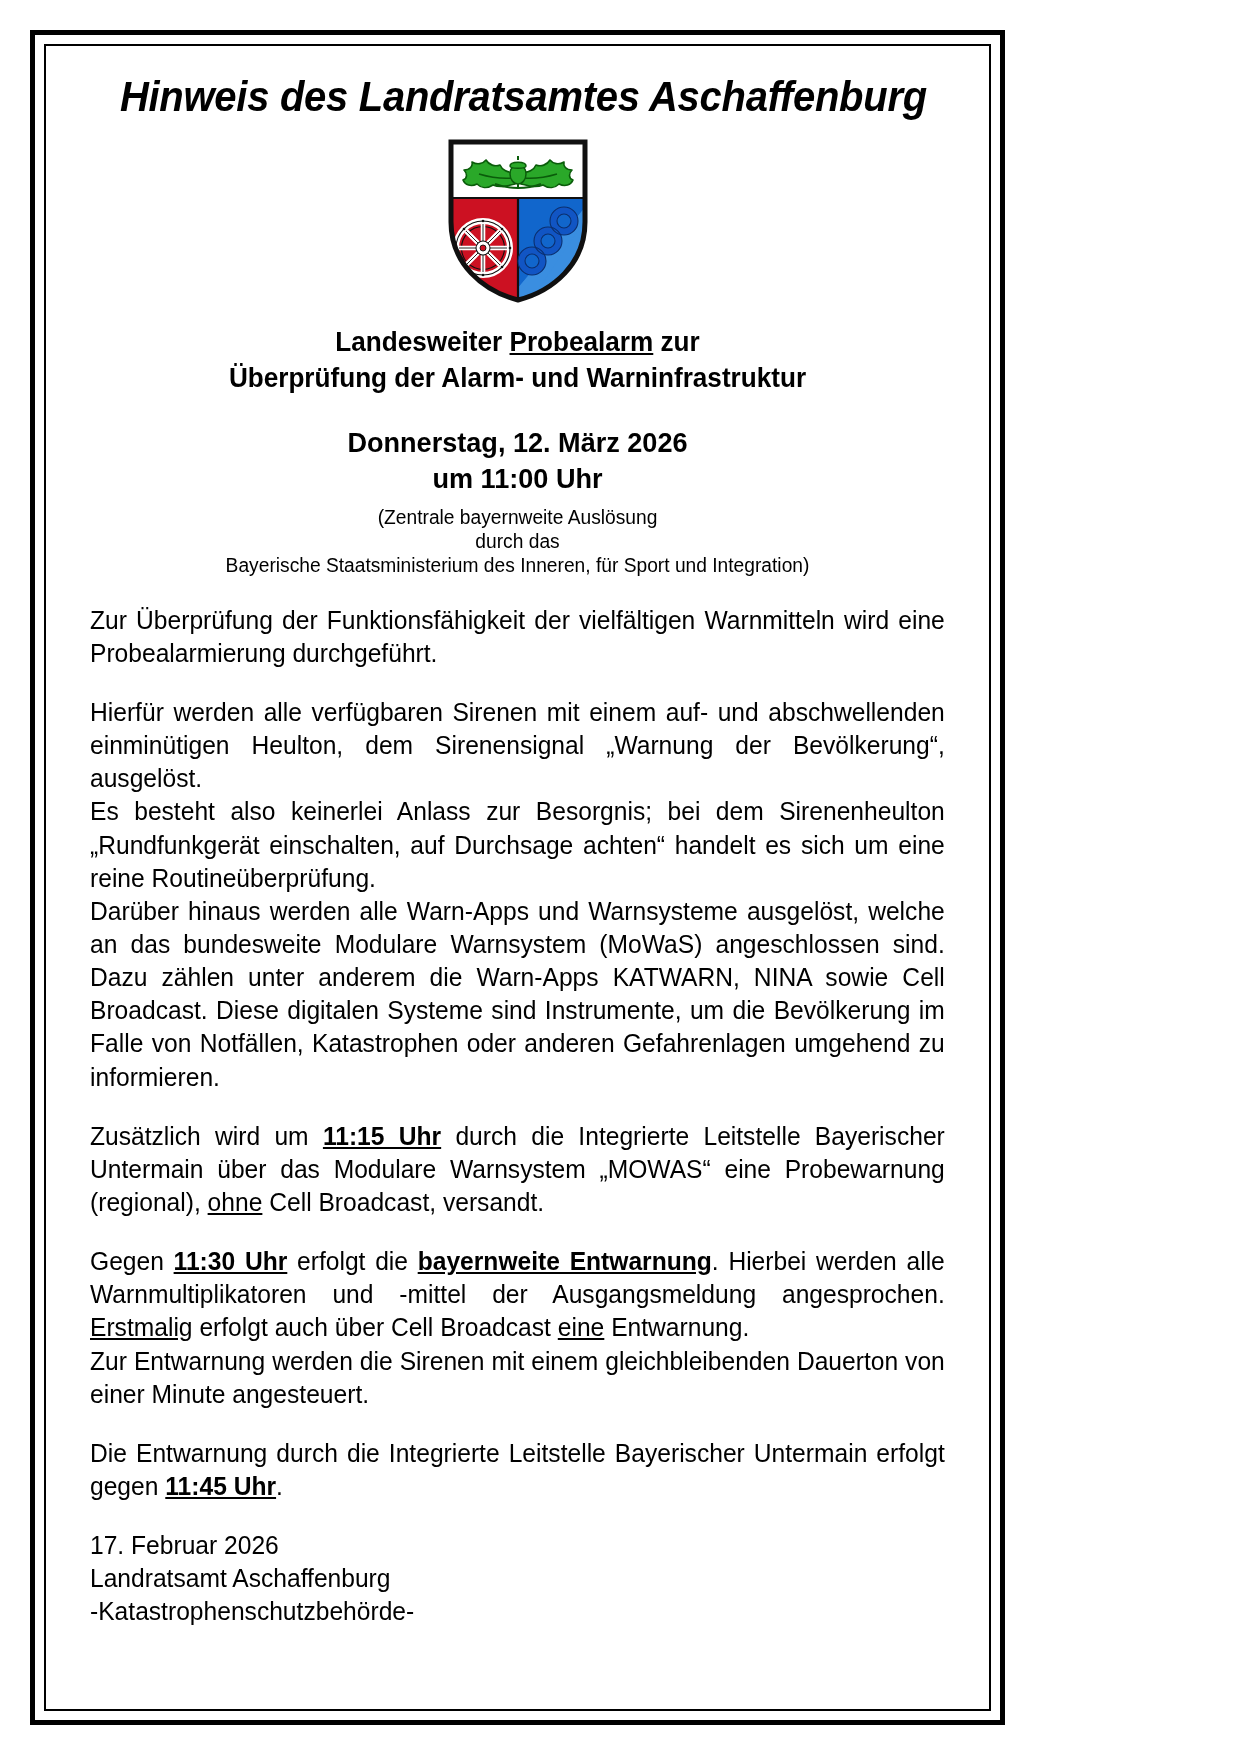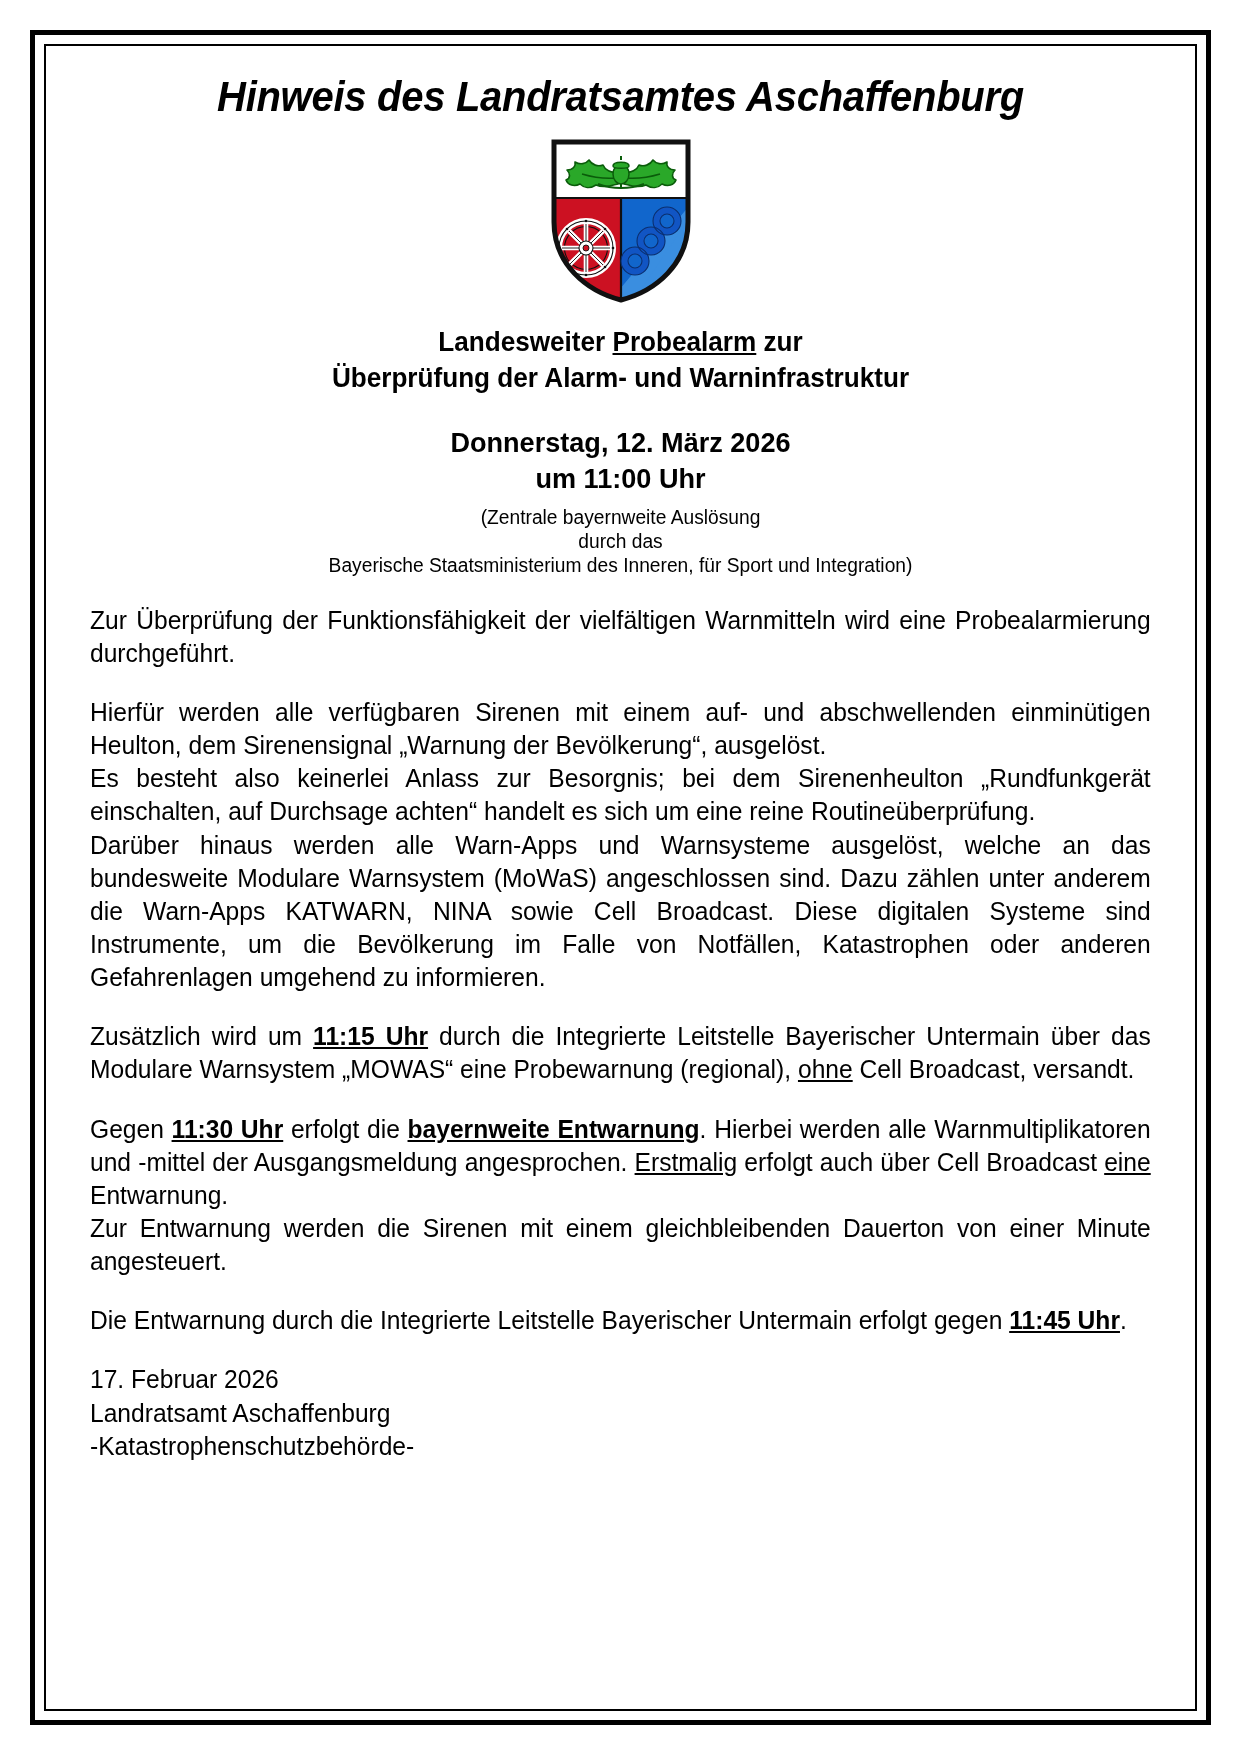--- a/index.html
+++ b/index.html
@@ -14,21 +14,21 @@
     font-family: "Liberation Sans", "DejaVu Sans", sans-serif;
     color: #000000;
     overflow: hidden;
   }
 
   
   .page {
     position: absolute;
     left: 30px;
     top: 30px;
-    width: 1181px;
+    width: 975px;
     height: 1695px;
     box-sizing: border-box;
     border: 5px solid #000000;
     background: #ffffff;
   }
   .page-inner {
     position: absolute;
     left: 9px;
     top: 9px;
     right: 9px;

